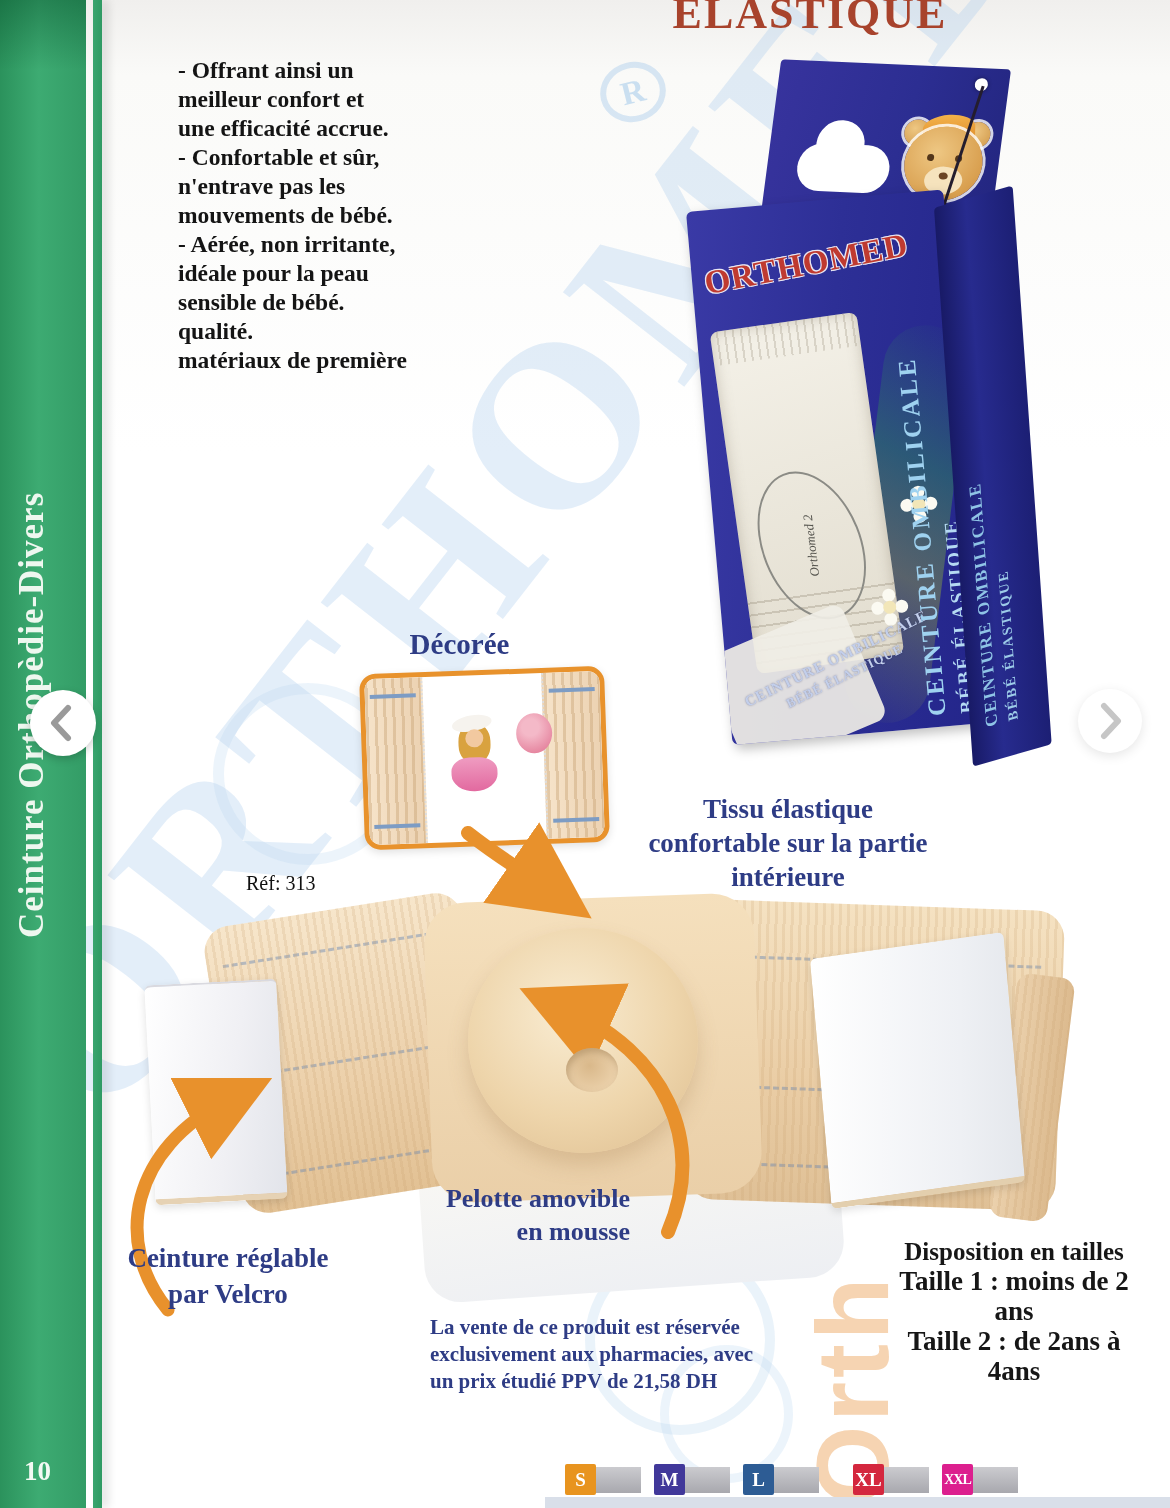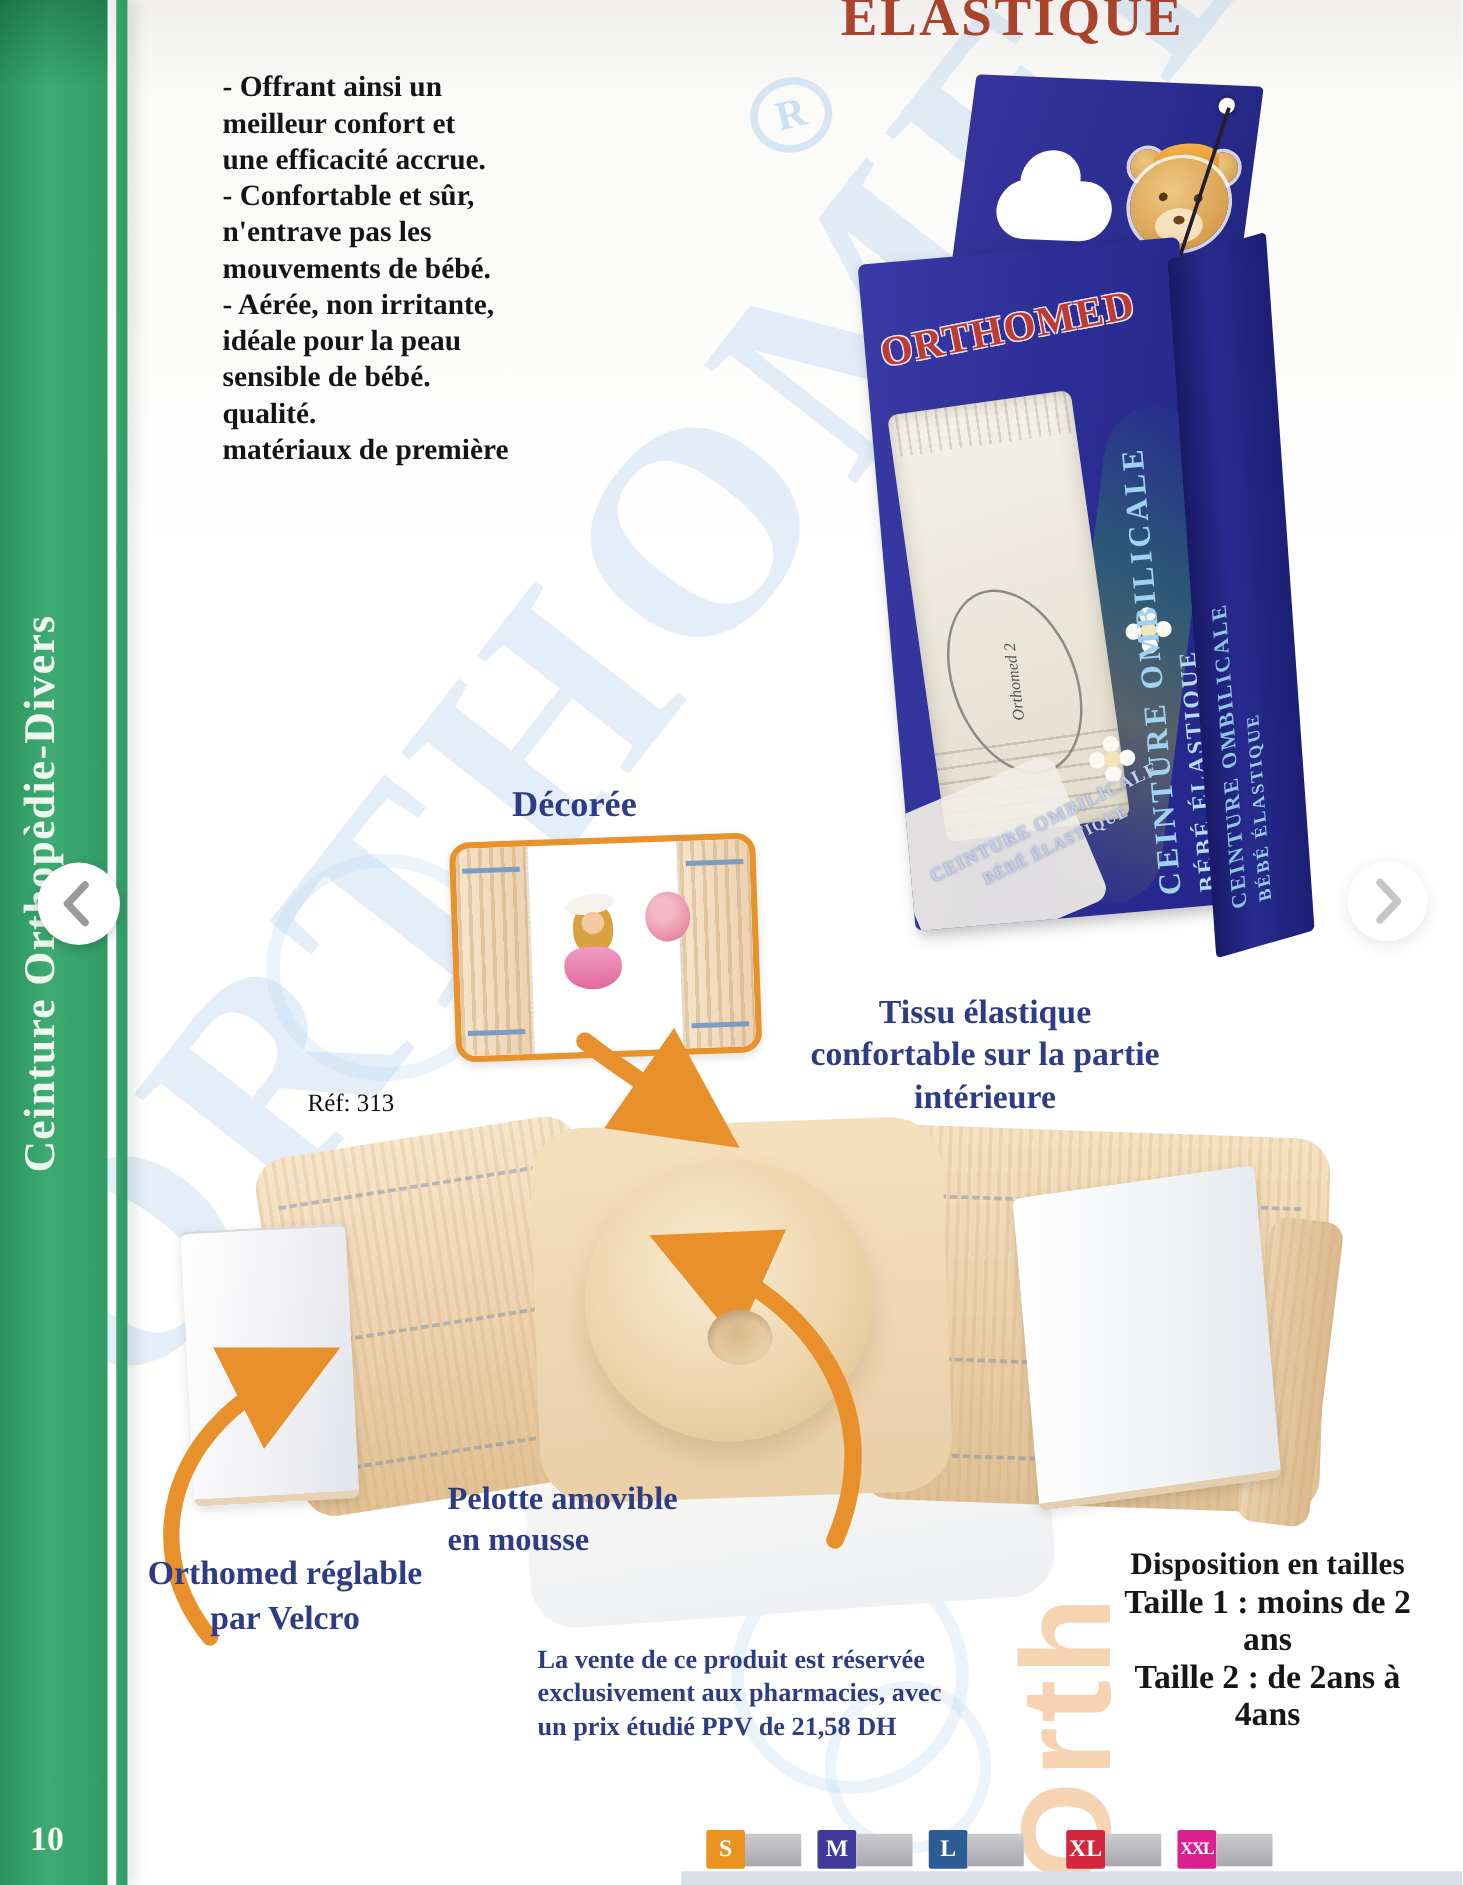--- a/index.html
+++ b/index.html
@@ -154,21 +154,21 @@
     background:radial-gradient(circle at 45% 40%,#d9b88a,#ecd2ac 75%);
     box-shadow:inset 2px 4px 7px rgba(120,85,40,.35);}
   .velcro{position:absolute;border-radius:6px;z-index:4;}
   .velcro-left{left:150px;top:982px;width:132px;height:212px;
     background:linear-gradient(100deg,#ffffff 0%,#f0f0f4 60%,#e2e4ea);transform:rotate(-3deg);
     box-shadow:0 3px 9px rgba(0,0,0,.13);border-top:2px solid #d9d9df;border-bottom:6px solid #e6d2b4;}
   .velcro-right{left:820px;top:945px;width:195px;height:245px;
     background:linear-gradient(95deg,#ffffff,#eef0f4 70%,#e4e7ec);transform:rotate(-5deg) skewY(-3deg);
     box-shadow:0 3px 9px rgba(0,0,0,.12);border-bottom:6px solid #e3cfae;}
   
-  .pelotte{position:absolute;left:358px;top:1182px;width:272px;text-align:left;font-size:26px;
+  .pelotte{position:absolute;left:358px;top:1182px;width:272px;text-align:right;font-size:26px;
     font-weight:bold;color:#2e3c85;line-height:33px;z-index:5;}
   .fermeture{position:absolute;left:83px;top:1240px;width:290px;text-align:center;font-size:27px;
     font-weight:bold;color:#2e3c85;line-height:36px;z-index:5;}
   .note{position:absolute;left:430px;top:1314px;width:330px;font-size:21px;font-weight:bold;
     color:#2e3c85;line-height:27px;z-index:5;}
   .sizes-info{position:absolute;left:880px;top:1238px;width:268px;text-align:center;z-index:5;color:#161616;}
   .sizes-heading{font-size:25px;font-weight:bold;}
   .sizes-info .line{font-size:27px;font-weight:bold;line-height:30px;}
   
   .size-badges{position:absolute;left:565px;top:1464px;display:flex;align-items:center;z-index:5;}
@@ -309,21 +309,21 @@
     <path d="M 468 833 C 505 862, 525 872, 548 888" fill="none" stroke="#e8912c" stroke-width="14" stroke-linecap="round" marker-end="url(#ah)"></path>
     <path d="M 168 1310 C 112 1242, 132 1148, 228 1100" fill="none" stroke="#e8912c" stroke-width="13" stroke-linecap="round" marker-end="url(#ah)"></path>
     <path d="M 668 1232 C 708 1140, 662 1052, 568 1010" fill="none" stroke="#e8912c" stroke-width="14" stroke-linecap="round" marker-end="url(#ah)"></path>
   </svg>
 
   <div class="pelotte">
       <div class="line">Pelotte amovible</div>
       <div class="line">en mousse</div>
     </div>
   <div class="fermeture">
-      <div class="line">Orthomed réglable</div>
+      <div class="line">Ceinture réglable</div>
       <div class="line">par Velcro</div>
     </div>
   <div class="note">
       <div class="line">La vente de ce produit est réservée</div>
       <div class="line">exclusivement aux pharmacies, avec</div>
       <div class="line">un prix étudié PPV de 21,58 DH</div>
     </div>
   <div class="sizes-info">
     <div class="sizes-heading">Disposition en tailles</div>
     <div>

